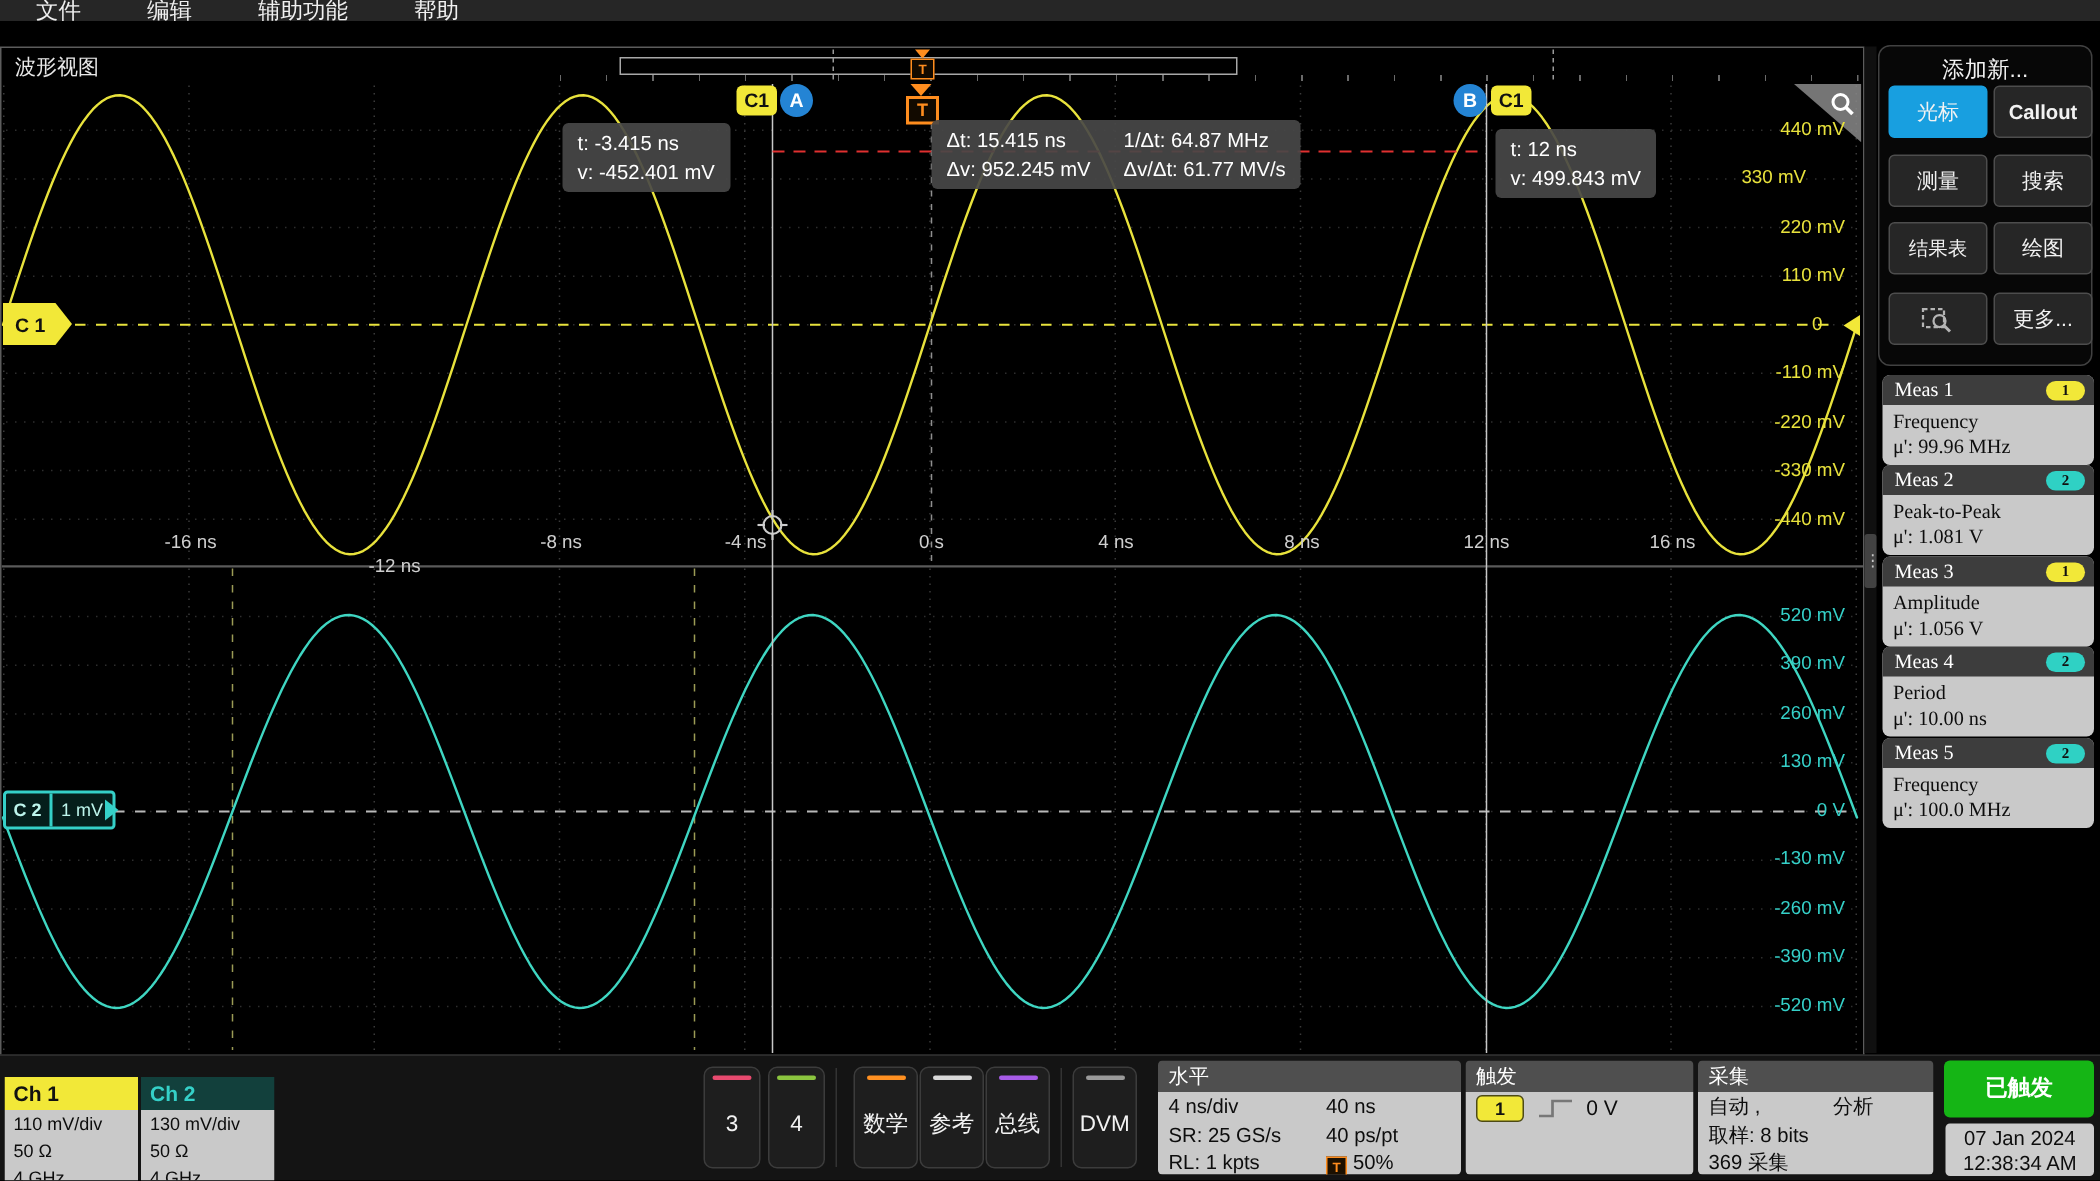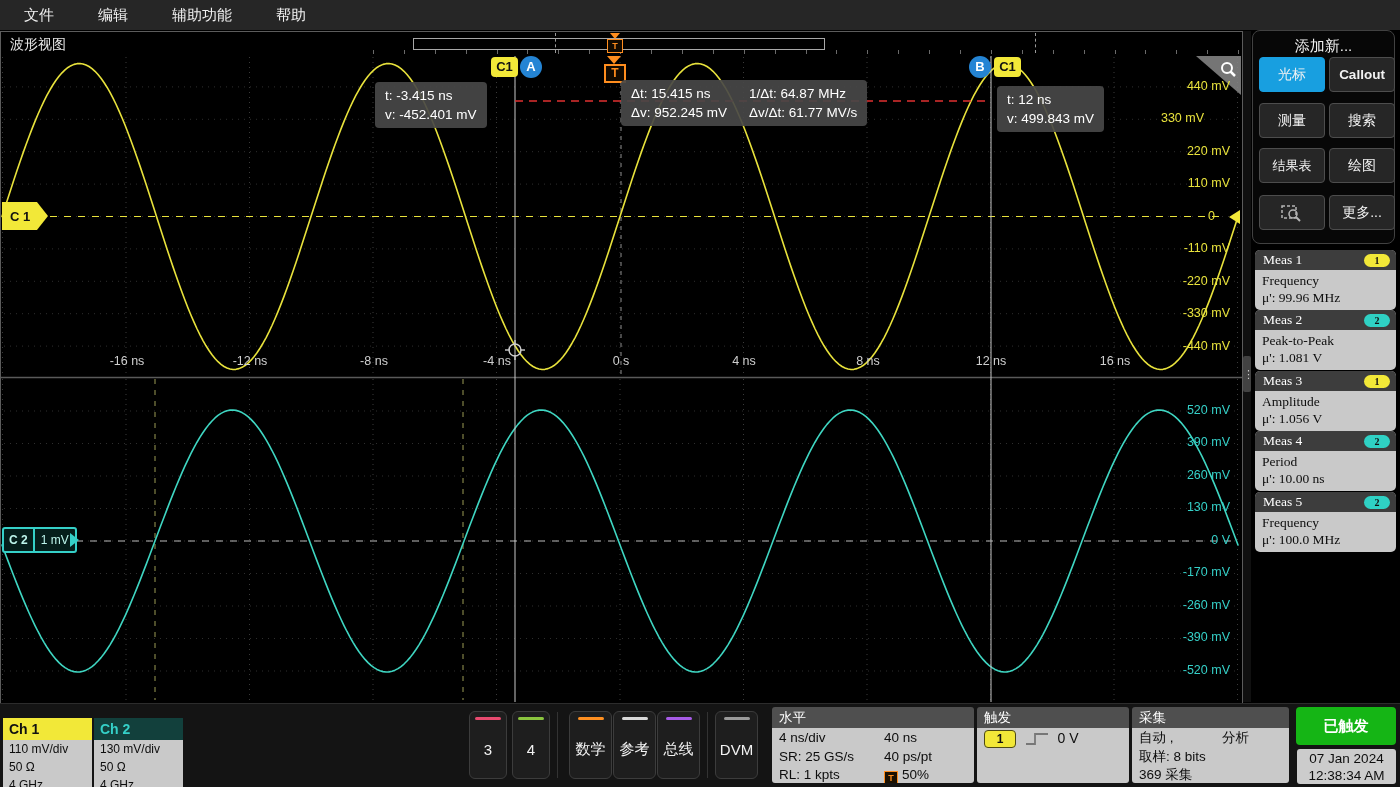--- a/index.html
+++ b/index.html
@@ -1,20 +1,20 @@
 <!DOCTYPE html>
 <html><head>
 <meta charset="utf-8">
 <style>
   html,body{margin:0;padding:0;background:#000;}
   #app{position:relative;width:1400px;height:787px;background:#000;overflow:hidden;
        font-family:"Liberation Sans","DejaVu Sans",sans-serif;color:#fff;}
   .abs{position:absolute;}
   
-  .menubar{left:0;top:0;width:1400px;height:30px;background:#262626;display:flex;align-items:center;
+  .menubar{left:0;top:0;width:1400px;height:14px;background:#262626;display:flex;align-items:center;
            gap:44px;padding-left:24px;box-sizing:border-box;font-size:15px;color:#f0f0f0;}
   .menubar span{cursor:default;}
   
   .wavewin{left:0;top:31px;width:1241px;height:671px;border:1px solid #5c5c5c;background:#000;}
   .viewtab{left:10px;top:36px;font-size:14px;color:#e8e8e8;}
   .bracket{left:413px;top:38px;width:410px;height:10px;border:1px solid #a8a8a8;background:transparent;}
   .minidash{width:0;height:20px;top:33px;border-left:1px dashed #9a9a9a;}
   .minitick{left:373px;top:50px;width:866px;height:4px;
             background:repeating-linear-gradient(90deg,#6a6a6a 0 1px,transparent 1px 30.9px);}
   .tri{width:0;height:0;}
@@ -198,21 +198,21 @@
     <div>v: 499.843 mV</div>
   </div>
 
   <div class="abs magcorner"></div>
   <svg class="abs" style="left:1218px;top:60px;" width="20" height="20" viewBox="0 0 20 20">
     <circle cx="9" cy="8" r="5" fill="none" stroke="#fff" stroke-width="2"></circle>
     <line x1="12.5" y1="11.5" x2="17" y2="16" stroke="#fff" stroke-width="2.5"></line>
   </svg>
 
   <div class="abs tlabel" style="left:92px;">-16 ns</div>
-  <div class="abs tlabel" style="left:215px;">-12 ns</div>
+  <div class="abs tlabel" style="left:228px;margin-top:16px;">-12 ns</div>
   <div class="abs tlabel" style="left:339px;">-8 ns</div>
   <div class="abs tlabel" style="left:462px;">-4 ns</div>
   <div class="abs tlabel" style="left:586px;">0 s</div>
   <div class="abs tlabel" style="left:709px;">4 ns</div>
   <div class="abs tlabel" style="left:833px;">8 ns</div>
   <div class="abs tlabel" style="left:956px;">12 ns</div>
   <div class="abs tlabel" style="left:1080px;">16 ns</div>
 
   <div class="abs vlab c1" style="left:1135px;top:79px;">440 mV</div>
   <div class="abs vlab c1" style="left:1135px;top:111px;text-align:center;">330 mV</div>
@@ -223,21 +223,21 @@
   <div class="abs vlab c1" style="left:1135px;top:241px;">-110 mV</div>
   <div class="abs vlab c1" style="left:1135px;top:274px;">-220 mV</div>
   <div class="abs vlab c1" style="left:1135px;top:306px;">-330 mV</div>
   <div class="abs vlab c1" style="left:1135px;top:339px;">-440 mV</div>
 
   <div class="abs vlab c2" style="left:1135px;top:403px;">520 mV</div>
   <div class="abs vlab c2" style="left:1135px;top:435px;">390 mV</div>
   <div class="abs vlab c2" style="left:1135px;top:468px;">260 mV</div>
   <div class="abs vlab c2" style="left:1135px;top:500px;text-align:right;">130 mV</div>
   <div class="abs vlab c2" style="left:1135px;top:533px;">0 V</div>
-  <div class="abs vlab c2" style="left:1135px;top:565px;">-170 mV</div>
+  <div class="abs vlab c2" style="left:1135px;top:565px;">-130 mV</div>
   <div class="abs vlab c2" style="left:1135px;top:598px;">-260 mV</div>
   <div class="abs vlab c2" style="left:1135px;top:630px;">-390 mV</div>
   <div class="abs vlab c2" style="left:1135px;top:663px;">-520 mV</div>
 
   <div class="abs c1chan">C 1</div>
   <div class="abs c2chan">
     <span class="seg1">C 2</span>
     <span class="seg2">1 mV</span>
   </div>
   <div class="abs tri c2point"></div>

